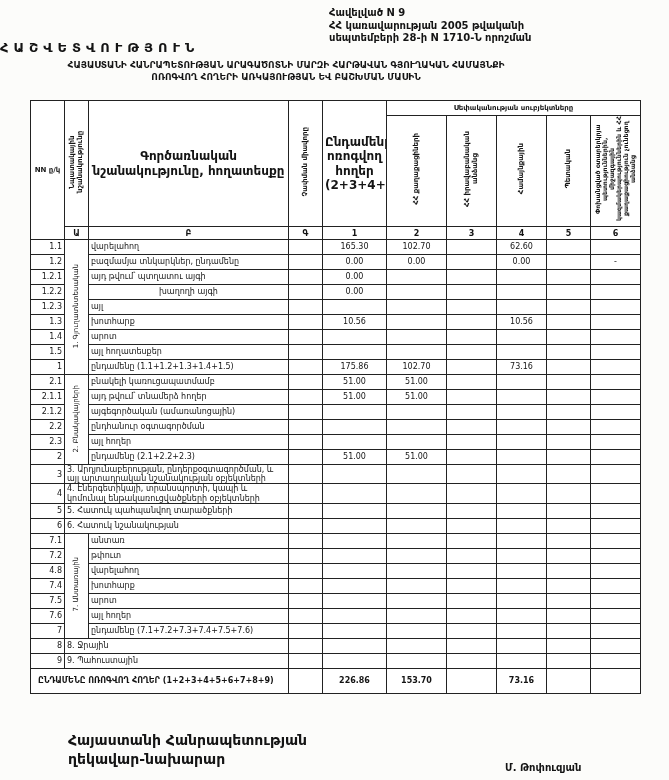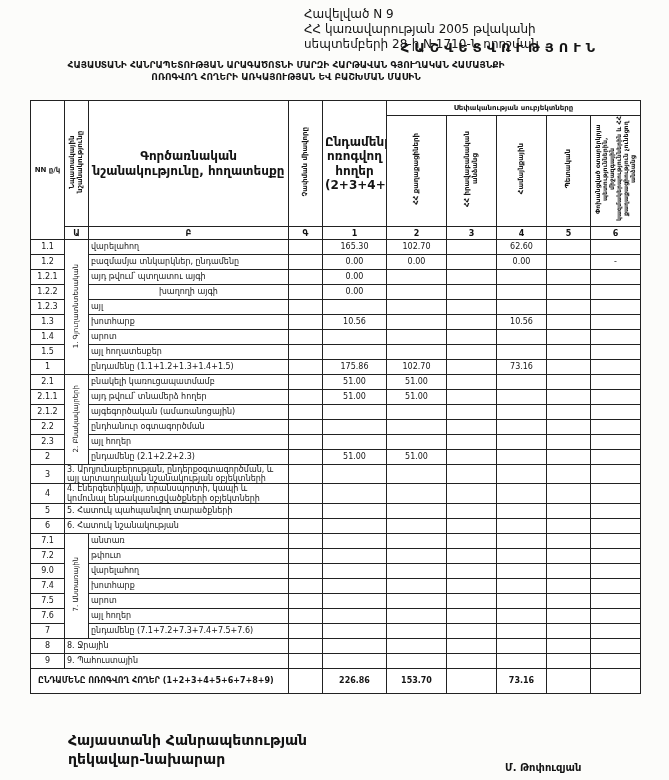--- a/index.html
+++ b/index.html
@@ -1,35 +1,35 @@
 <!DOCTYPE html>
 <html><head>
 <meta charset="utf-8">
 <style>
   html,body{margin:0;padding:0;background:#e9e9e6;}
   .page{
     position:relative;width:669px;height:780px;background:#fcfcfa;
     font-family:"DejaVu Sans",sans-serif;color:#141414;overflow:hidden;
     margin:0 auto;
   }
-  .annex{position:absolute;top:7px;left:304px;width:330px;font-size:12px;font-weight:normal;line-height:1.25;}
-  .doc-title{position:absolute;top:40px;left:0;width:600px;text-align:right;font-size:13px;font-weight:bold;letter-spacing:5px;}
+  .annex{position:absolute;top:7px;left:329px;width:330px;font-size:10px;font-weight:bold;line-height:1.25;}
+  .doc-title{position:absolute;top:40px;left:0;width:600px;text-align:left;font-size:13px;font-weight:bold;letter-spacing:5px;}
   .subtitle{position:absolute;top:60px;left:0;width:572px;text-align:center;font-size:9px;font-weight:bold;line-height:1.3;}
   table.report{position:absolute;top:100px;left:30px;width:610px;border-collapse:collapse;table-layout:fixed;background:#fff;}
   .report th,.report td{border:1px solid #222;padding:0 2px;overflow:hidden;vertical-align:middle;}
   .report thead th{font-weight:bold;}
   .umbrella{height:14px;font-size:7px;}
   .vrow th{height:110px;}
   .vspan{writing-mode:vertical-rl;transform:rotate(180deg);display:inline-block;max-height:106px;font-size:7px;font-weight:bold;line-height:1.1;}
   .vspan.tiny{font-size:6.3px;}
   .hwrap{font-size:12px;font-weight:bold;line-height:1.2;}
   .nnhead{font-size:7px;}
   .letters th{height:12px;font-size:8px;font-weight:bold;text-align:center;}
   .report tbody td{height:14px;font-size:8px;line-height:1.15;}
-  td.num{text-align:center;font-size:7.5px;}
+  td.num{text-align:right;font-size:7.5px;}
   td.lbl{text-align:left;}
   td.lbl.indent{padding-left:70px;margin-top:28px;}
   td.val{text-align:center;font-size:8.5px;}
   td.grp{text-align:center;}
   .vtext{writing-mode:vertical-rl;transform:rotate(180deg);display:inline-block;font-size:7px;white-space:nowrap;}
   tr.grand td{height:24px;font-weight:bold;}
   td.grand-lbl{font-size:8px;text-align:left;padding-left:7px;}
   .footer-block{position:absolute;top:731px;left:68px;font-size:14px;font-weight:bold;line-height:1.35;}
   .signature{position:absolute;top:762px;left:505px;font-size:10px;font-weight:bold;}
 </style>
@@ -321,21 +321,21 @@
           <td class="lbl">թփուտ</td>
           <td class="val"></td>
           <td class="val"></td>
           <td class="val"></td>
           <td class="val"></td>
           <td class="val"></td>
           <td class="val"></td>
           <td class="val"></td>
         </tr>
         <tr>
-          <td class="num">9.0</td>
+          <td class="num">4.8</td>
           <td class="lbl">վարելահող</td>
           <td class="val"></td>
           <td class="val"></td>
           <td class="val"></td>
           <td class="val"></td>
           <td class="val"></td>
           <td class="val"></td>
           <td class="val"></td>
         </tr>
         <tr>

